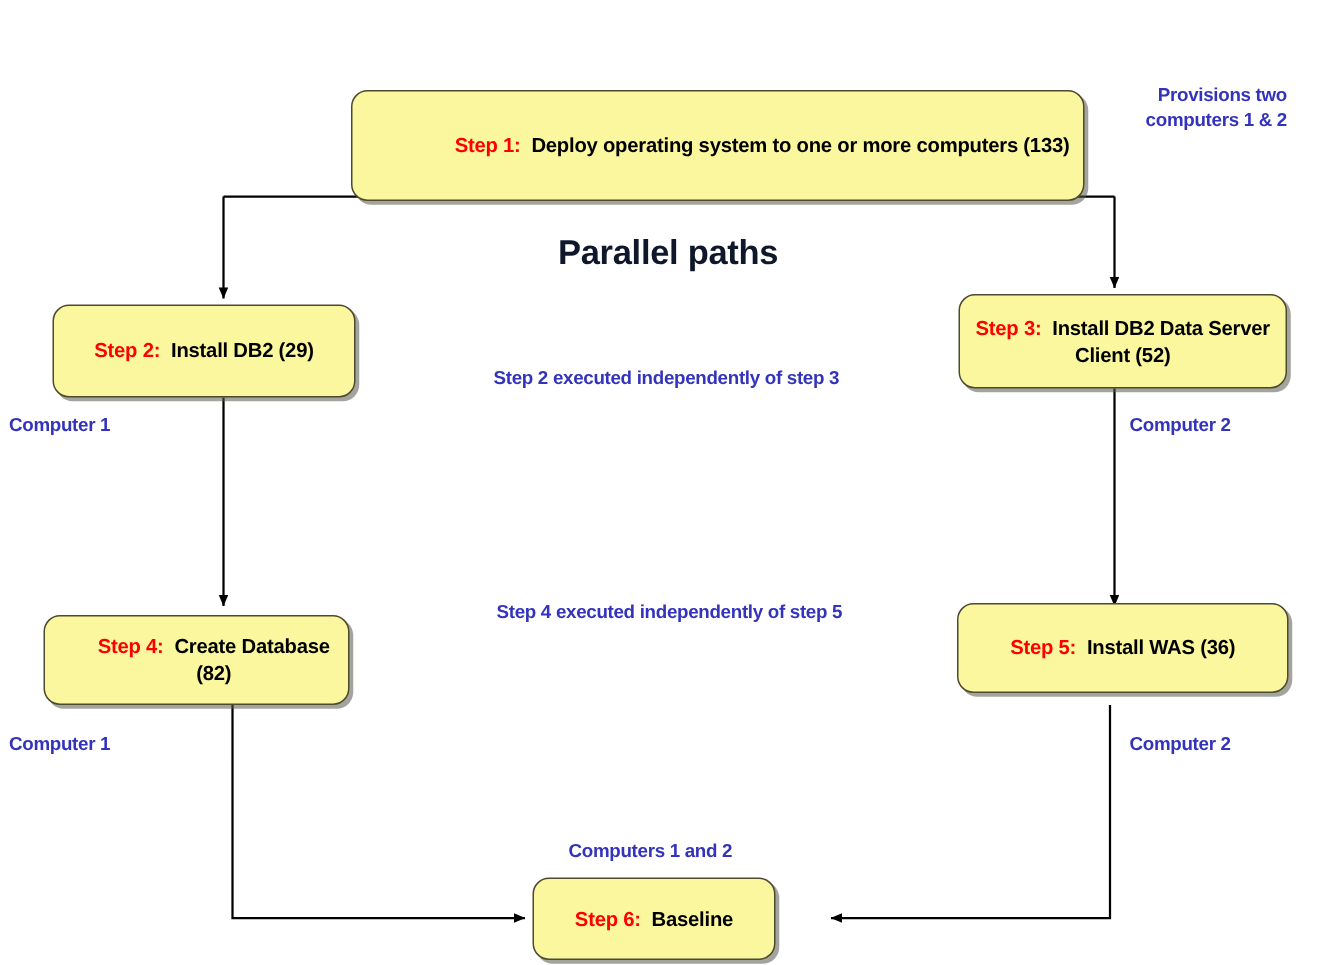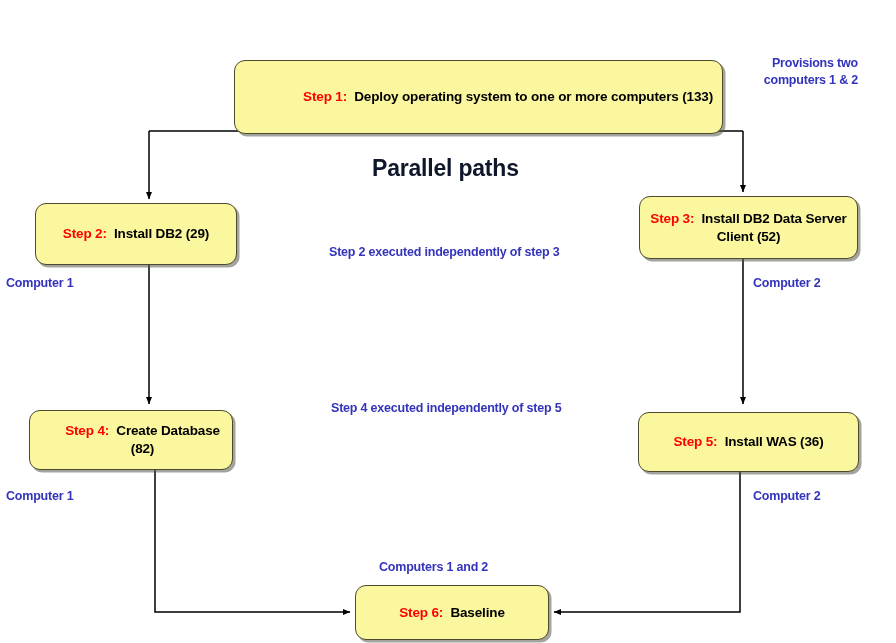--- a/index.html
+++ b/index.html
@@ -119,28 +119,28 @@
     </span>
   </div>
 
   <div class="node" style="left:29px; top:410px; width:204px; height:60px;padding-left:23px;">
     <span class="node-inner">
       <span class="step-label">Step 4:&nbsp;</span>
       <span class="body-text">Create Database (82)</span>
     </span>
   </div>
 
-  <div class="node" style="left:638px; top:412px; width:221px; height:60px;">
+  <div class="node" style="left:638px; top:402px; width:221px; height:60px;">
     <span class="node-inner">
       <span class="step-label">Step 5:&nbsp;</span>
       <span class="body-text">Install WAS (36)</span>
     </span>
   </div>
 
-  <div class="node" style="left:355px; top:585px; width:194px; height:55px;">
+  <div class="node" style="left:355px; top:585px; width:162px; height:55px;">
     <span class="node-inner">
       <span class="step-label">Step 6:&nbsp;</span>
       <span class="body-text">Baseline</span>
     </span>
   </div>
 
   <div class="anno multiline" style="left:738px; top:55px; width:120px;">Provisions two computers 1 &amp; 2</div>
 
   <div class="title-anno" style="left:372px; top:155px;">Parallel paths</div>
 

